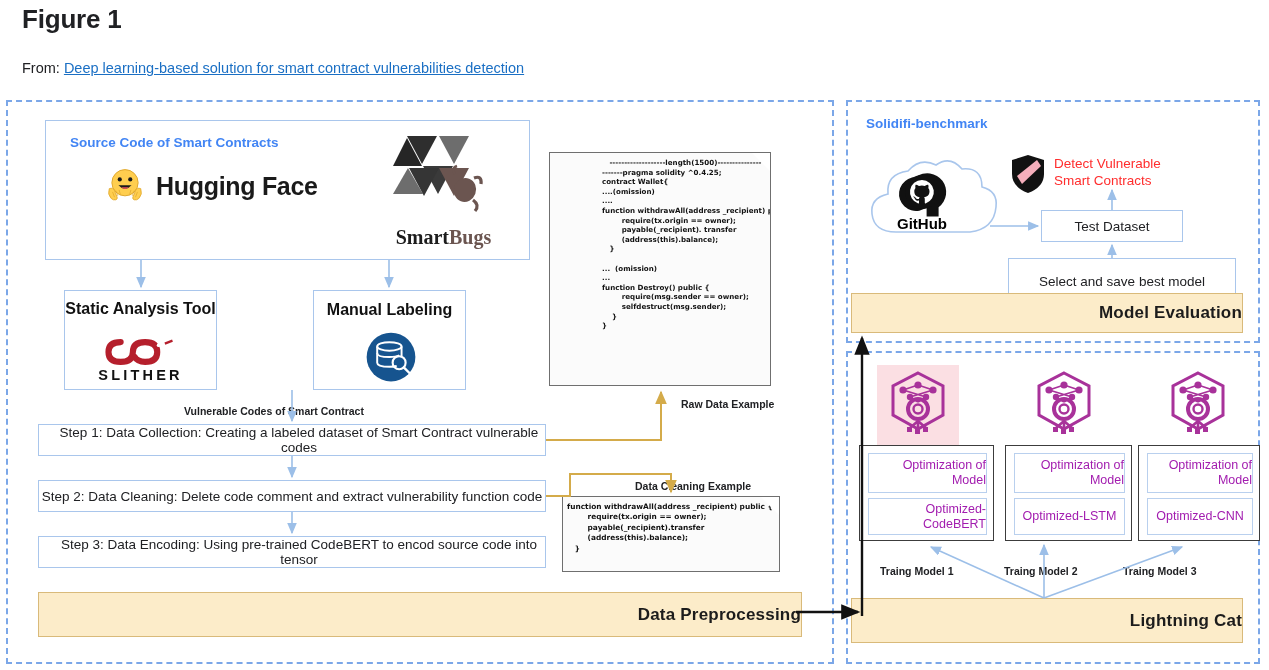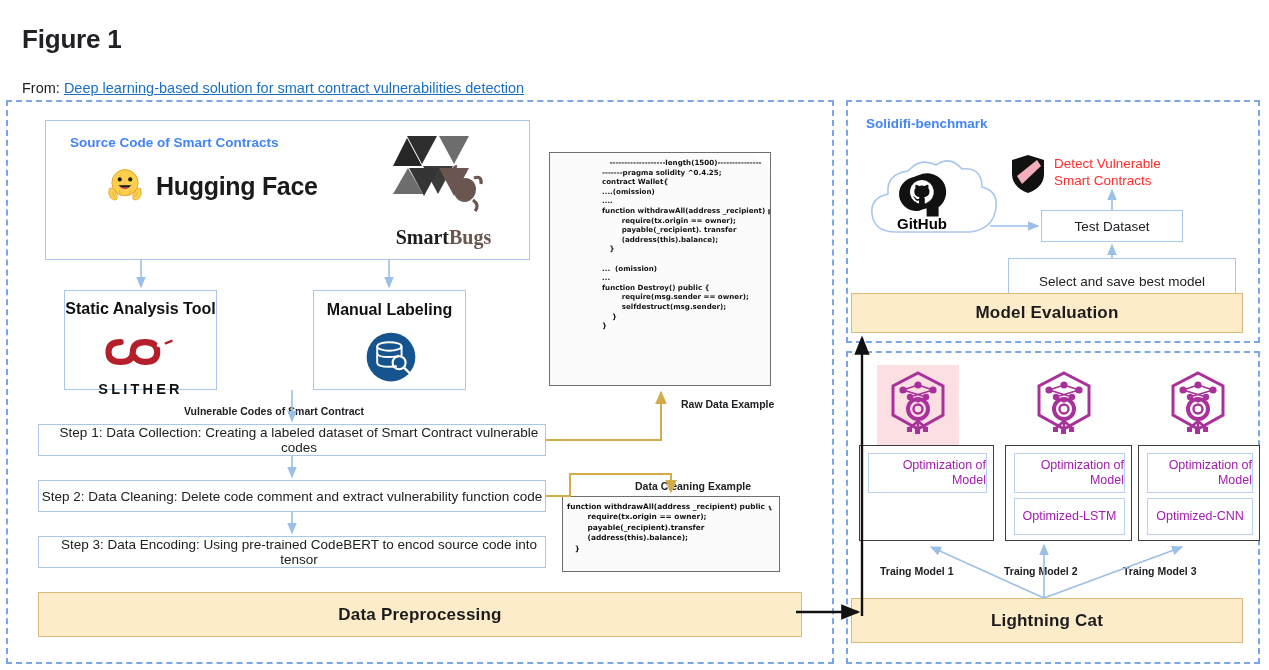--- a/index.html
+++ b/index.html
@@ -7,21 +7,21 @@
   body {
     width:1269px; height:670px;
     background:#ffffff;
     font-family:"Liberation Sans", sans-serif;
     color:#202124;
     overflow:hidden;
     position:relative;
   }
 
   
-  #header { padding:20px 0 0 22px; }
+  #header { padding:0 0 0 22px; }
   #fig-title {
     font-size:26px; font-weight:bold; letter-spacing:-0.2px;
     color:#202124; margin:0 0 0 0; line-height:38px;
   }
   #fig-from {
     font-size:14.5px; color:#202124; line-height:20px; margin-top:20px;
   }
   #fig-from a, #fig-link {
     color:#1a6fc4; text-decoration:underline; cursor:pointer;
   }
@@ -39,21 +39,21 @@
   #panel-eval   { left:846px; top:4px;   width:414px; height:243px; }
   #panel-train  { left:846px; top:255px; width:414px; height:313px; }
 
   .box {
     position:absolute; background:#fff;
     border:1.5px solid #a9c6ec;
   }
   .yellowbar {
     position:absolute;
     background:#fcecc9; border:1.5px solid #d9ba7a;
-    display:flex; align-items:center; justify-content:center;
+    display:flex; align-items:center; justify-content:flex-end;
     font-weight:bold; font-size:17px; color:#1c1c1c; letter-spacing:0.2px;
   }
 
   .lbl { position:absolute; font-size:13.5px; color:#202124; }
   .lbl-bold { font-weight:bold; }
   .center-txt {
     display:flex; align-items:center; justify-content:center;
     text-align:center; width:100%; height:100%;
   }
 
@@ -162,21 +162,21 @@
       </div>
     </div>
 
     <div class="box" style="left:56px; top:188px; width:153px; height:100px;">
       <div class="boxtitle" style="margin-top:9px;">Static Analysis Tool</div>
       <svg width="78" height="32" viewBox="0 0 100 42" style="position:absolute; left:38px; top:45px;">
         <path d="M22 8 q-16 0 -16 13 q0 13 16 13 q16 0 16 -13 q0 -13 16 -13 q16 0 16 13 q0 13 -16 13 q-10 0 -14 -7" stroke="#b51f2c" stroke-width="8" fill="none" stroke-linecap="round"></path>
         <circle cx="72" cy="12" r="2.6" fill="#fff"></circle>
         <path d="M80 10 l10 -4" stroke="#b51f2c" stroke-width="3" fill="none"></path>
       </svg>
-      <div class="slither-word" style="position:absolute; left:0; right:0; top:76px; text-align:center;margin-top:14px;">SLITHER</div>
+      <div class="slither-word" style="position:absolute; left:0; right:0; top:76px; text-align:center;">SLITHER</div>
     </div>
 
     <div class="box" style="left:305px; top:188px; width:153px; height:100px;">
       <div class="boxtitle" style="margin-top:10px;">Manual Labeling</div>
       <svg width="52" height="52" viewBox="0 0 64 64" style="position:absolute; left:51px; top:40px;">
         <circle cx="32" cy="32" r="30" fill="#16548f"></circle>
         <ellipse cx="30" cy="19" rx="15" ry="5.2" fill="none" stroke="#fff" stroke-width="2.4"></ellipse>
         <path d="M15 19 v20 q0 5 15 5 q5 0 9 -1" fill="none" stroke="#fff" stroke-width="2.4"></path>
         <path d="M45 19 v12" fill="none" stroke="#fff" stroke-width="2.4"></path>
         <path d="M15 27 q0 5 15 5 q8 0 12 -2" fill="none" stroke="#fff" stroke-width="2.2"></path>
@@ -312,20 +312,21 @@
       <path d="M31 14 L16 19 M31 14 L46 19 M16 19 L39 26 M46 19 L23 26 M23 26 L31 31 M39 26 L31 31" stroke="#a8329a" stroke-width="1.8" fill="none"></path>
       <circle cx="31" cy="38" r="10" fill="none" stroke="#a8329a" stroke-width="4"></circle>
       <circle cx="31" cy="38" r="4.5" fill="none" stroke="#a8329a" stroke-width="2.4"></circle>
       <path d="M31 50 L23 57 M31 50 L39 57 M31 50 V58" stroke="#a8329a" stroke-width="2.6" fill="none"></path>
       <rect x="20" y="56" width="5" height="5" fill="#a8329a"></rect>
         <rect x="36" y="56" width="5" height="5" fill="#a8329a"></rect>
       <rect x="28" y="58" width="5" height="5" fill="#a8329a"></rect>
     </svg>
     <div class="modelcard" style="left:11px; top:92px; width:135px; height:96px;">
       <div class="subbox" style="left:8px; top:7px; width:119px; height:40px;">Optimization of Model</div>
+      <div class="subbox" style="left:8px; top:52px; width:119px; height:37px;">Optimized-CodeBERT</div>
     </div>
 
     <svg width="62" height="66" viewBox="0 0 62 66" style="position:absolute; left:185px; top:18px;">
       <path d="M31 2 L56 15 V44 L31 58 L6 44 V15 Z" fill="none" stroke="#a8329a" stroke-width="3"></path>
       <circle cx="31" cy="14" r="3.6" fill="#a8329a"></circle>
         <circle cx="16" cy="19" r="3.6" fill="#a8329a"></circle>
       <circle cx="46" cy="19" r="3.6" fill="#a8329a"></circle>
         <circle cx="23" cy="26" r="3.2" fill="#a8329a"></circle>
       <circle cx="39" cy="26" r="3.2" fill="#a8329a"></circle>
       <path d="M31 14 L16 19 M31 14 L46 19 M16 19 L39 26 M46 19 L23 26 M23 26 L31 31 M39 26 L31 31" stroke="#a8329a" stroke-width="1.8" fill="none"></path>

